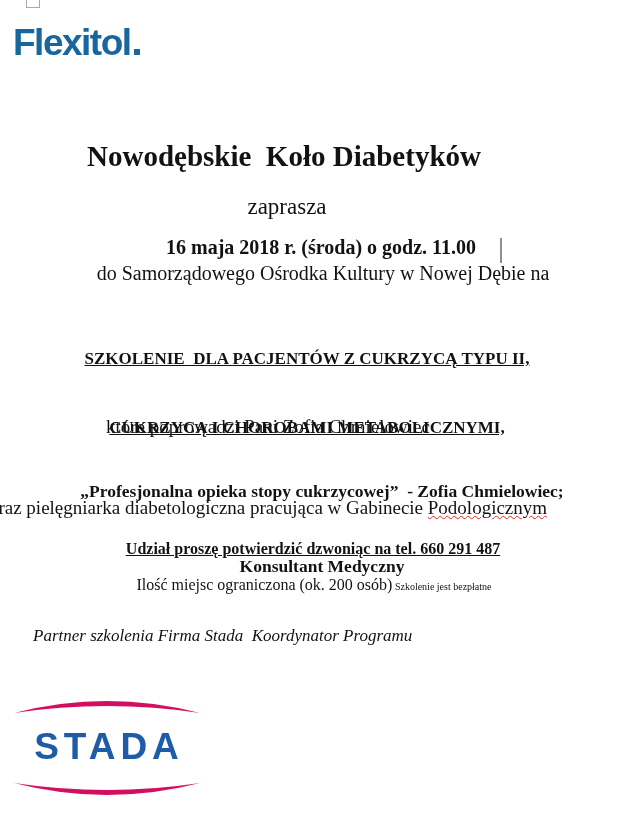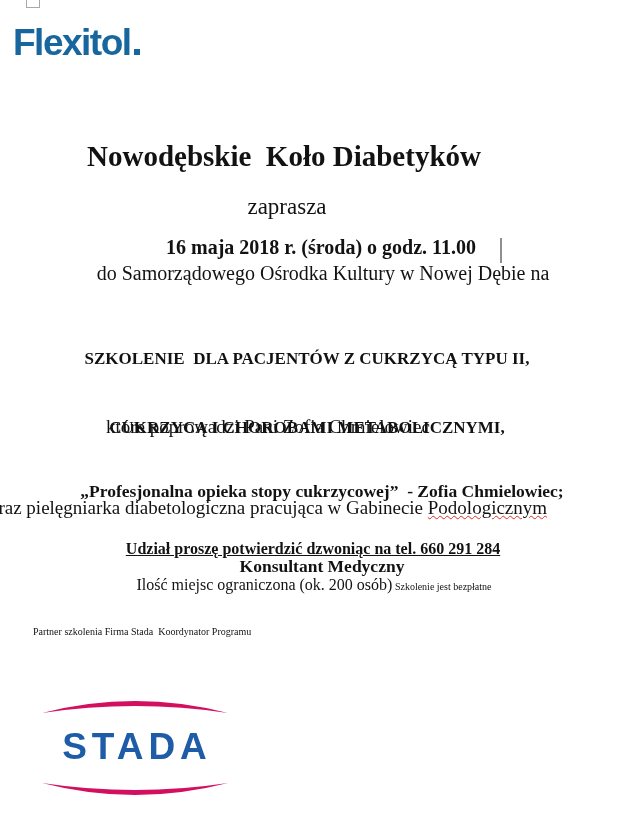--- a/index.html
+++ b/index.html
@@ -38,38 +38,38 @@
   }
   .title   {top:139px;left:-29px;font-size:29px;font-weight:bold;}
   .zaprasza{top:193px;left:-26px;font-size:23px;}
   .date    {top:236px;left:8px;  font-size:20px;font-weight:bold;}
   .cursor-bar{
     position:absolute;left:500px;top:238px;
     width:2px;height:25px;background:#8F8F8F;
   }
   .location{top:262px;left:10px;font-size:20px;}
   .training{top:301px;left:-6px;font-size:17px;font-weight:bold;line-height:23px;}
-  .training span{margin-top:33px;}
+  .training span{text-decoration:underline;margin-top:33px;}
   .lecturer{top:359px;left:-45px;font-size:19px;line-height:27px;}
   .misspelled{
     text-decoration:underline;
     text-decoration-style:wavy;
     text-decoration-color:#d93025;
     text-decoration-thickness:1px;
     margin-top:20px;
   }
   .quote   {top:429px;left:9px;font-size:17.5px;font-weight:bold;line-height:25px;}
   .confirm {top:521px;left:-8px;font-size:16px;font-weight:bold;}
   .confirm span{text-decoration:underline;}
   .seats   {top:557px;left:-7px;font-size:16px;}
   .seats .small{font-size:10px;}
-  .partner {top:626px;left:33px;width:auto;text-align:left;font-size:10px;}
+  .partner {top:626px;left:33px;width:auto;text-align:left;font-size:17px;font-style:italic;}
   .pan     {top:660px;left:117px;width:auto;text-align:left;font-size:15px;}
   
-  .stada-logo{position:absolute;left:40px;top:695px;width:190px;height:106px;}
+  .stada-logo{position:absolute;left:12px;top:695px;width:190px;height:106px;}
   .stada-logo svg{display:block;width:190px;height:106px;}
   .stada-text{
     font-family:"Liberation Sans",sans-serif;
     font-weight:bold;
     letter-spacing:5px;
     fill:#1E5CA8;
   }
 </style>
 </head>
 <body>
@@ -100,21 +100,21 @@
     <div>które poprowadzi Pani Zofia Chmielowiec</div>
     <div><span>oraz pielęgniarka diabetologiczna pracująca w Gabinecie </span><span class="misspelled">Podologicznym</span></div>
   </div>
 
   <div class="line quote">
     <div>„Profesjonalna opieka stopy cukrzycowej”  - Zofia Chmielowiec;</div>
     <div>Konsultant Medyczny</div>
   </div>
 
   <div class="line confirm">
-    <span>Udział proszę potwierdzić dzwoniąc na tel. 660 291 284</span>
+    <span>Udział proszę potwierdzić dzwoniąc na tel. 660 291 487</span>
   </div>
 
   <div class="line seats">
     <span>Ilość miejsc ograniczona (ok. 200 osób)</span><span class="small"> Szkolenie jest bezpłatne</span>
   </div>
 
   <div class="line partner">Partner szkolenia Firma Stada  Koordynator Programu</div>
 
 
   <div class="stada-logo">

